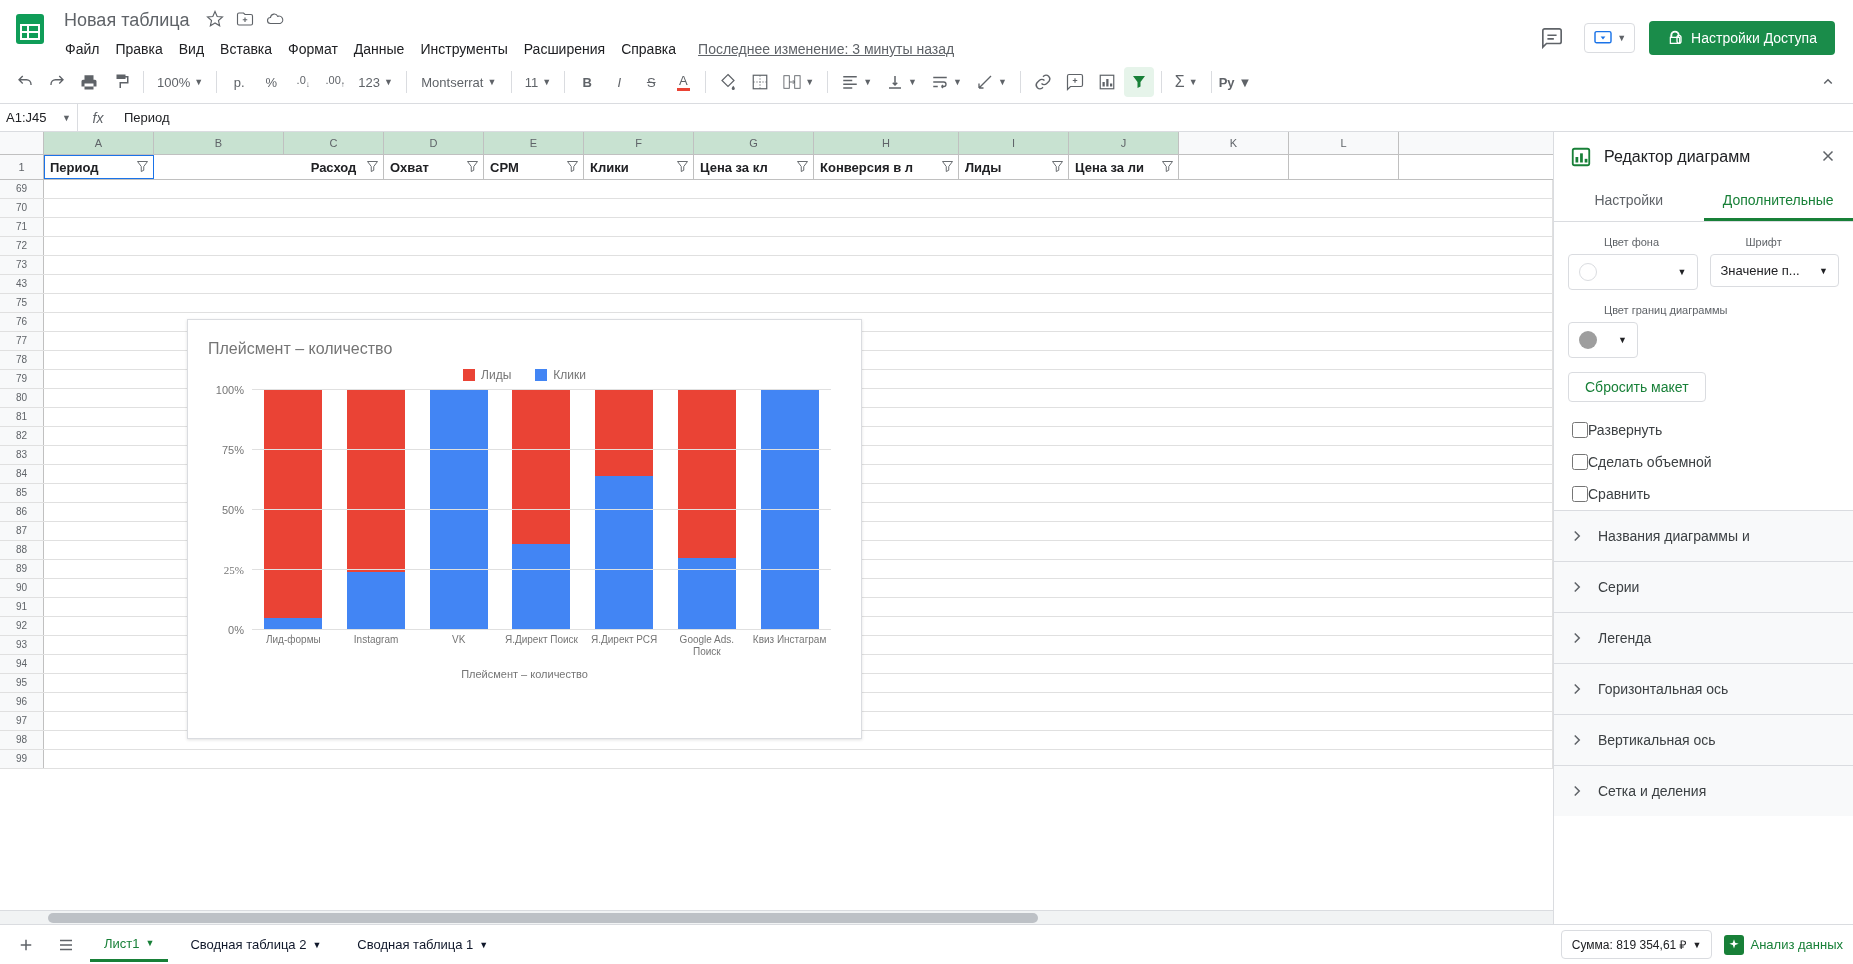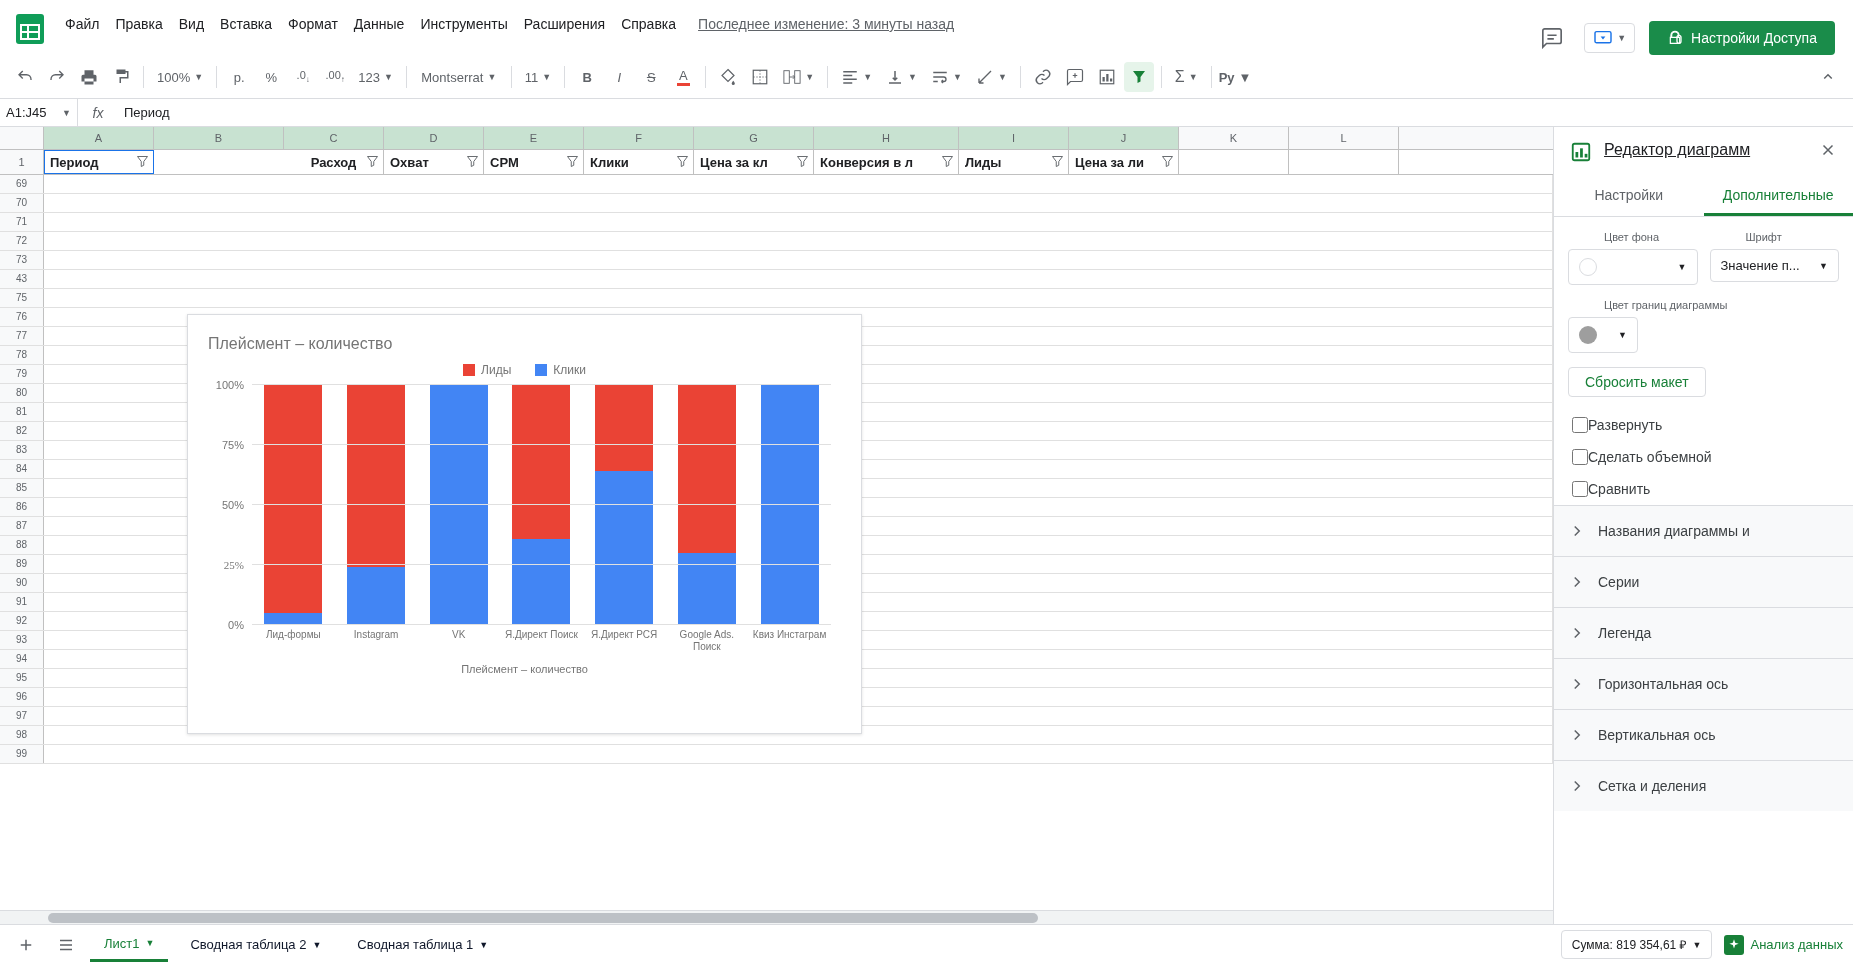--- a/index.html
+++ b/index.html
@@ -75,21 +75,21 @@
 .gridline { position: absolute; left: 0; right: 0; height: 1px; background: #e0e0e0; }
 .bars { position: absolute; left: 0; right: 0; top: 0; bottom: 0; display: flex; justify-content: space-around; align-items: flex-end; }
 .bar-col { width: 58px; height: 100%; display: flex; flex-direction: column; justify-content: flex-end; }
 .bar-seg { width: 100%; }
 .x-labels { display: flex; justify-content: space-around; margin-left: 44px; margin-right: 10px; margin-top: 4px; }
 .x-lab { width: 78px; font-size: 10px; color: #757575; text-align: center; line-height: 1.2; }
 .x-title { text-align: center; font-size: 11px; color: #757575; margin-top: 10px; }
 
 
 .side-panel { width: 300px; border-left: 1px solid #dadce0; display: flex; flex-direction: column; background: #fff; }
-.sp-header { display: flex; align-items: flex-start; padding: 14px 16px; gap: 12px; text-decoration: underline; }
+.sp-header { display: flex; align-items: center; padding: 14px 16px; gap: 12px; }
 .sp-header svg { width: 22px; height: 22px; fill: #188038; }
 .sp-title { font-size: 16px; color: #202124; flex: 1; }
 .sp-close { cursor: pointer; }
 .sp-close svg { width: 18px; height: 18px; fill: #5f6368; }
 .sp-tabs { display: flex; border-bottom: 1px solid #dadce0; }
 .sp-tab { flex: 1; text-align: center; padding: 10px 0; font-size: 14px; color: #5f6368; cursor: pointer; }
 .sp-tab.active { color: #188038; border-bottom: 3px solid #188038; font-weight: 500; }
 .sp-body { flex: 1; overflow-y: auto; padding: 14px; }
 .sp-row { display: flex; gap: 12px; margin-bottom: 14px; }
 .sp-field { flex: 1; }
@@ -127,20 +127,35 @@
   <div class="header">
     <div class="logo">
       <svg class="logo-svg" viewBox="0 0 36 36">
           <rect x="4" y="3" width="28" height="30" rx="3" fill="#0f9d58"></rect>
           <rect x="9" y="14" width="18" height="14" fill="none" stroke="#fff" stroke-width="2"></rect>
           <line x1="9" y1="21" x2="27" y2="21" stroke="#fff" stroke-width="2"></line>
           <line x1="16" y1="14" x2="16" y2="28" stroke="#fff" stroke-width="2"></line>
         </svg>
     </div>
     <div class="title-area">
+      <div class="title-row">
+        <div class="doc-title">Новая таблица</div>
+        <div class="title-icons">
+          <span><svg viewBox="0 0 24 24">
+                <path d="M12 17.3l-6.2 3.7 1.6-7L2 9.2l7.1-.6L12 2l2.9 6.6 7.1.6-5.4 4.8 1.6 7z" fill="none" stroke="#5f6368" stroke-width="1.5"></path>
+              </svg></span>
+          <span><svg viewBox="0 0 24 24">
+                <path d="M10 4H4a2 2 0 00-2 2v12a2 2 0 002 2h16a2 2 0 002-2V8a2 2 0 00-2-2h-8l-2-2z" fill="none" stroke="#5f6368" stroke-width="1.5"></path>
+                <path d="M12 10v6m-3-3h6" stroke="#5f6368" stroke-width="1.5"></path>
+              </svg></span>
+          <span><svg viewBox="0 0 24 24">
+                <path d="M19 18H6a4 4 0 010-8 5 5 0 019.6-1.5A4 4 0 0119 18z" fill="none" stroke="#5f6368" stroke-width="1.5"></path>
+              </svg></span>
+        </div>
+      </div>
       <div class="menu-bar">
         <div class="menu-item">Файл</div>
         <div class="menu-item">Правка</div>
         <div class="menu-item">Вид</div>
         <div class="menu-item">Вставка</div>
         <div class="menu-item">Формат</div>
         <div class="menu-item">Данные</div>
         <div class="menu-item">Инструменты</div>
         <div class="menu-item">Расширения</div>
         <div class="menu-item">Справка</div>

